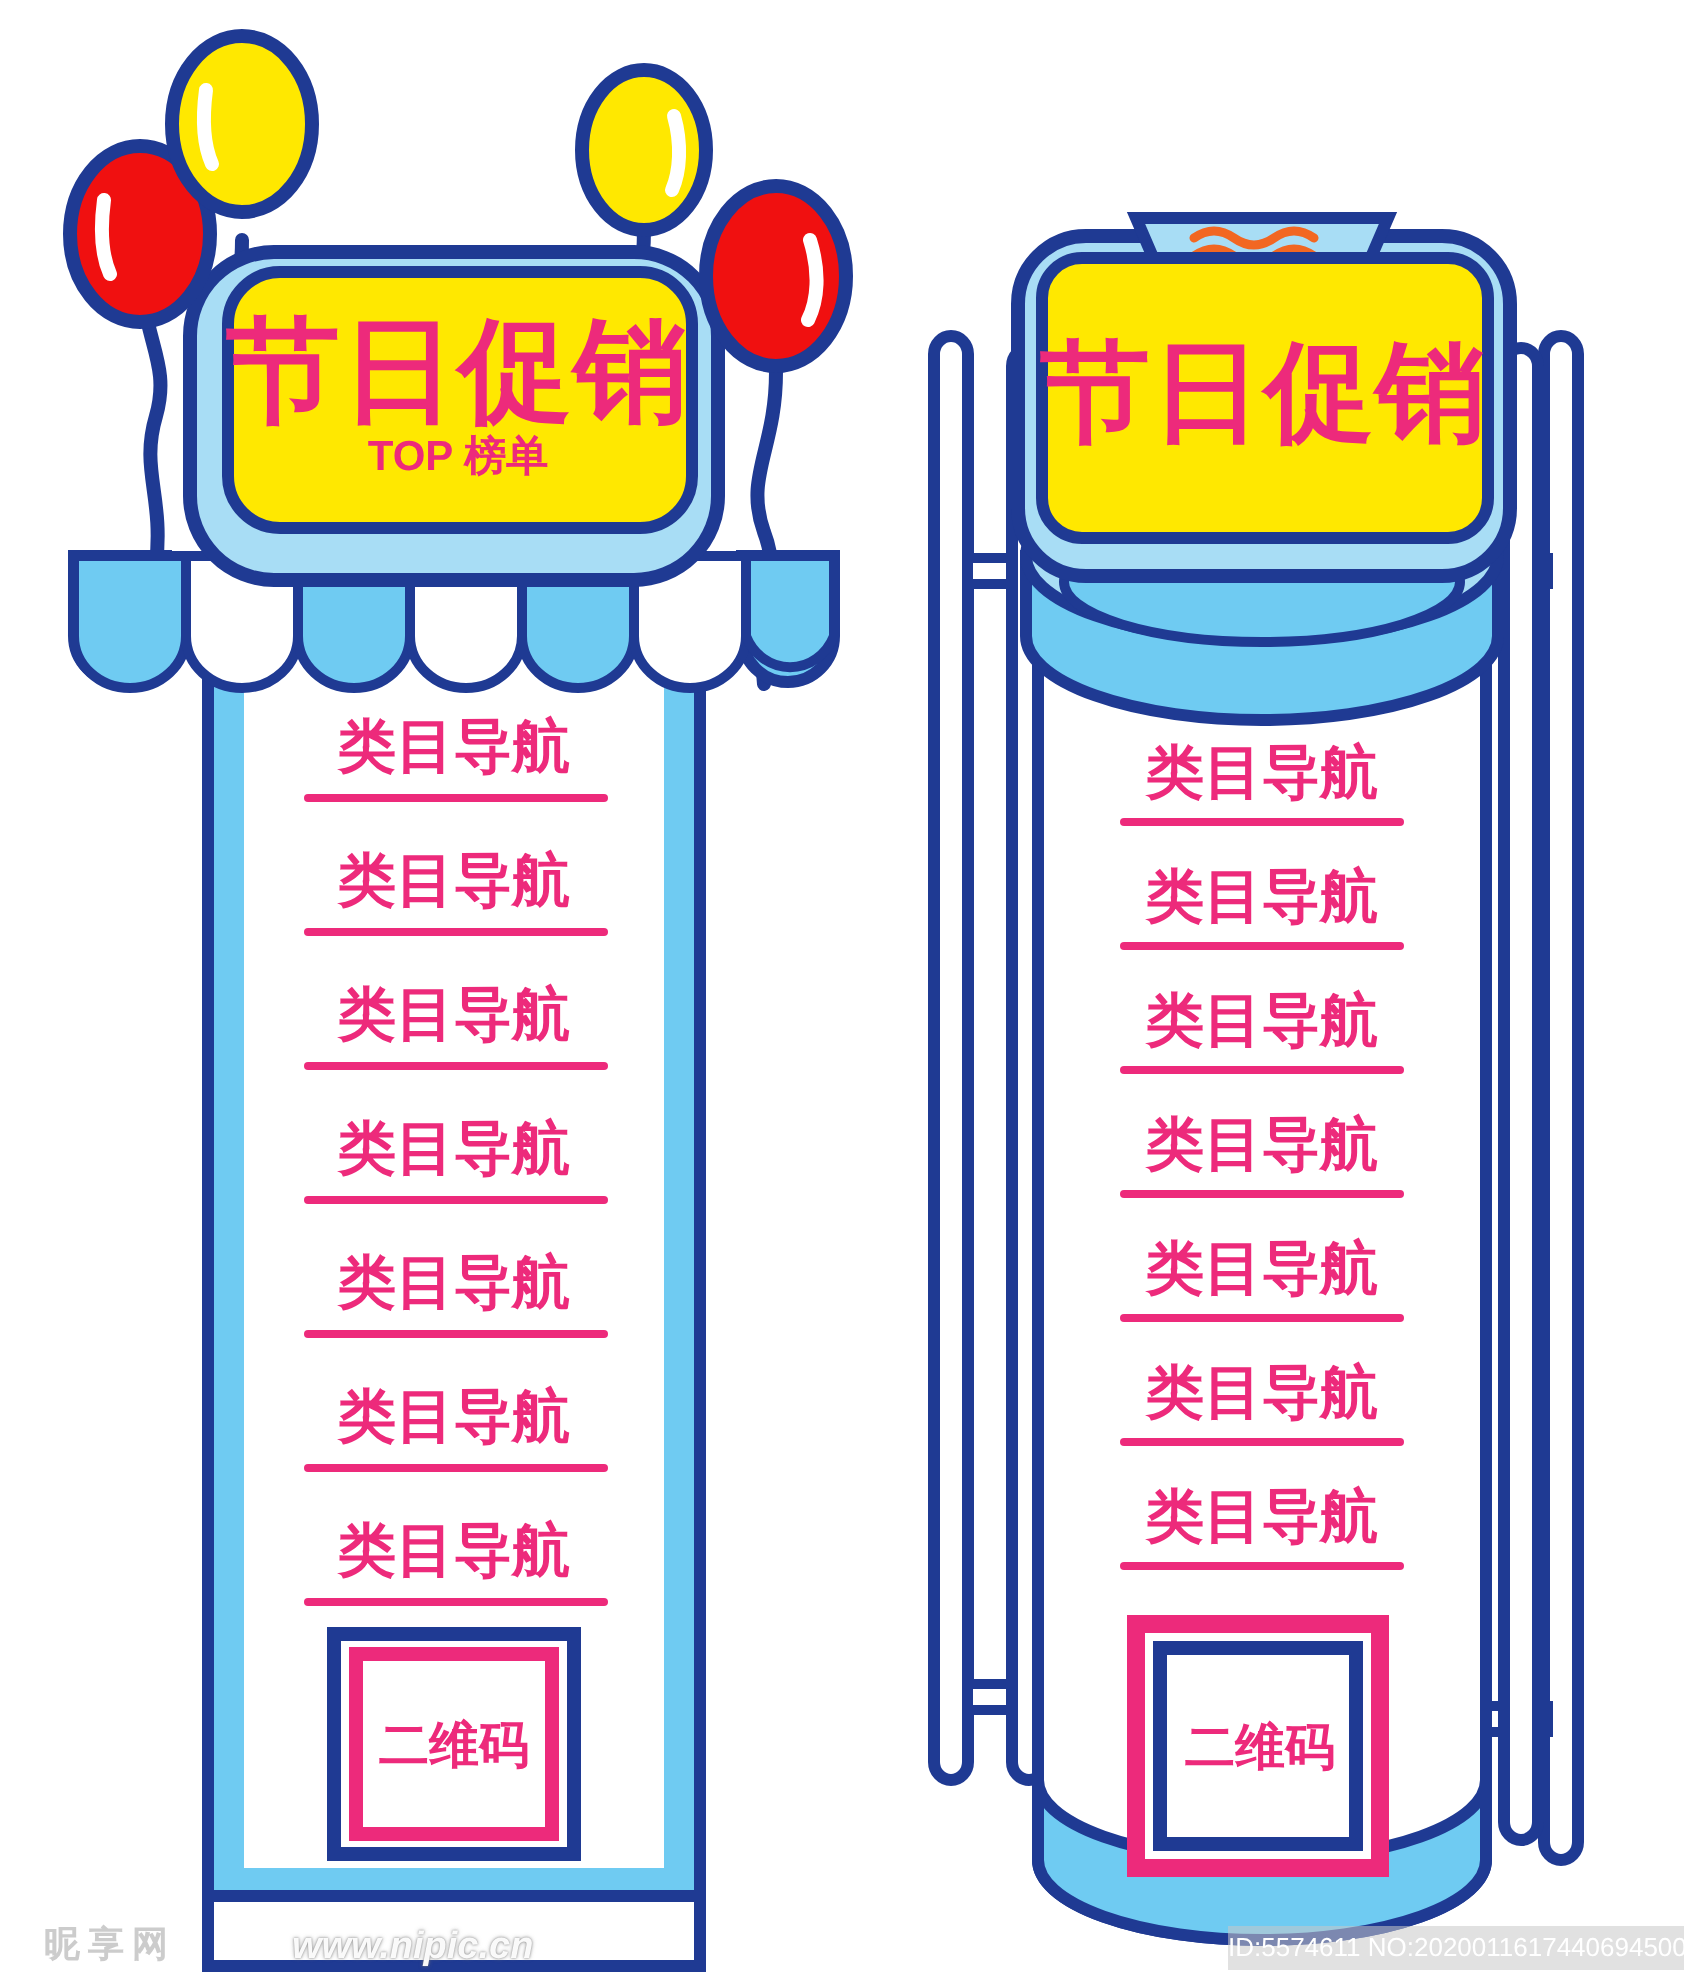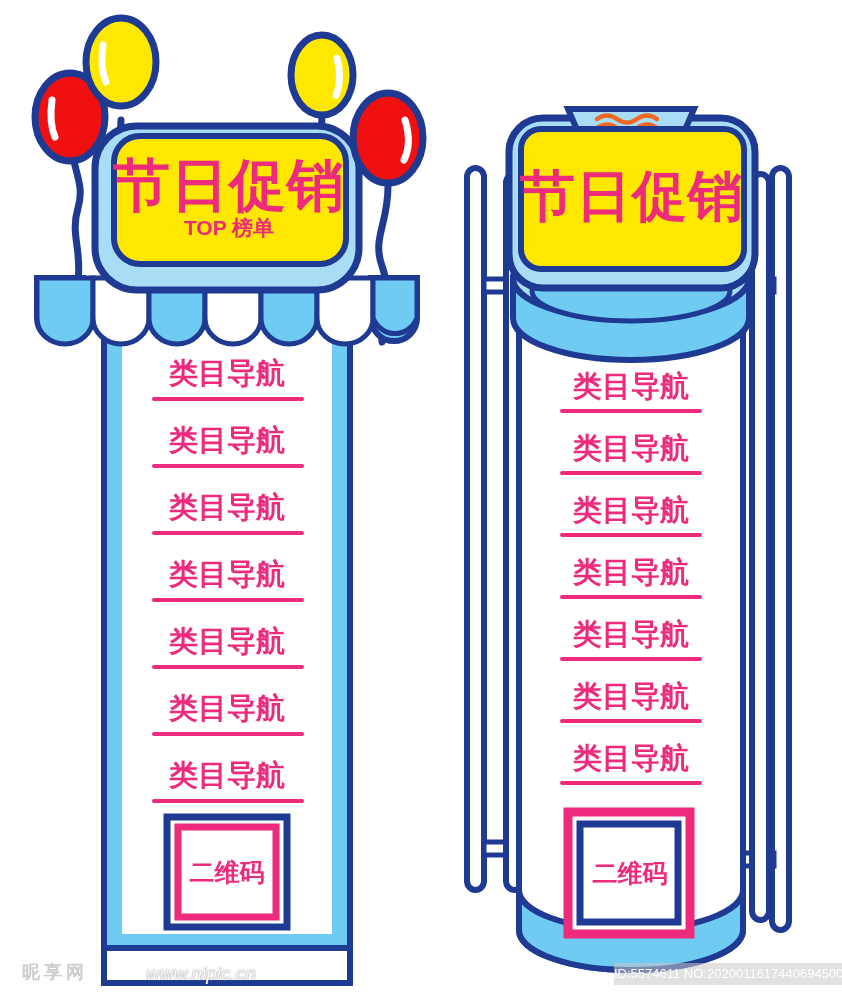--- a/index.html
+++ b/index.html
@@ -44,21 +44,21 @@
     -webkit-text-stroke: 0px;
     user-select: none;
   }
   .wm-url {
     position: absolute;
     left: 118px;
     top: 963px;
     font-family: "Liberation Sans", "DejaVu Sans", sans-serif;
     font-size: 19px;
     font-style: italic;
-    font-weight: normal;
+    font-weight: bold;
     color: rgba(255,255,255,0.95);
     text-shadow: 0 0 1px rgba(130,130,130,0.85), 0 0 2px rgba(120,120,120,0.6);
     user-select: none;
     padding-left: 28px;
   }
   .wm-id {
     position: absolute;
     left: 614px;
     top: 963px;
     width: 228px;

